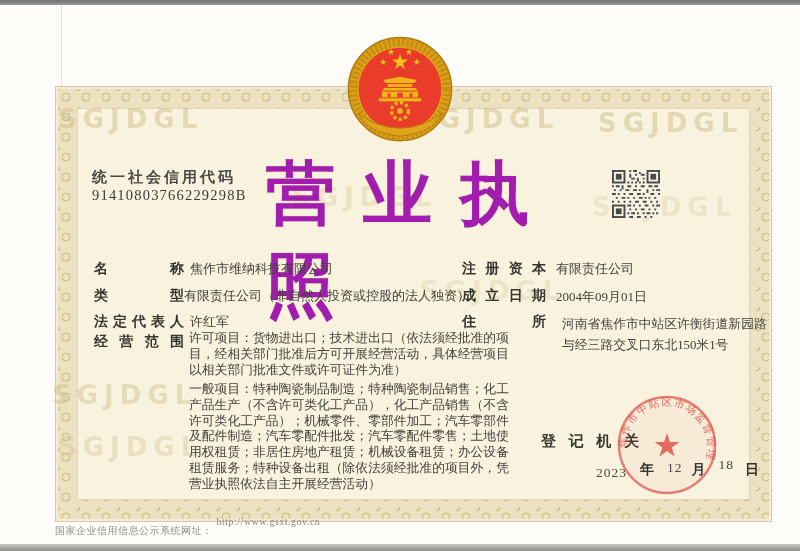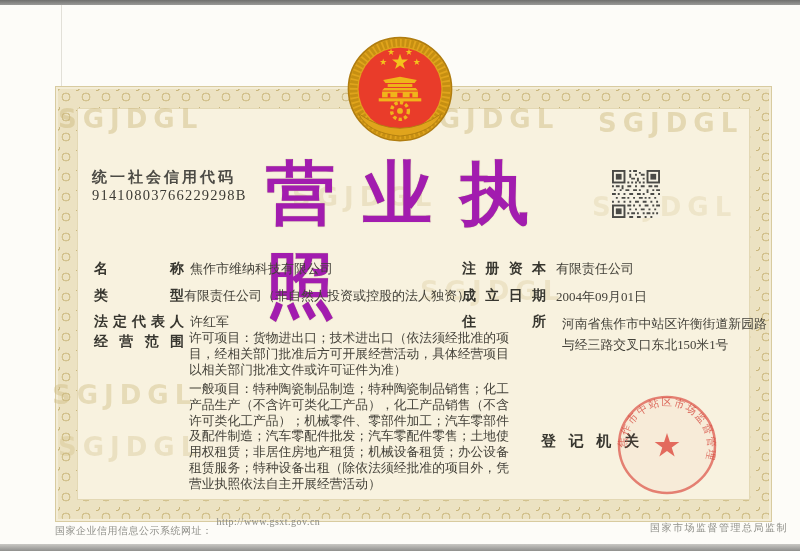--- a/index.html
+++ b/index.html
@@ -216,20 +216,27 @@
 
   <svg class="seal" viewBox="0 0 110 110">
     <circle cx="55" cy="55" r="48" fill="rgba(238,130,118,0.06)" stroke="rgba(222,90,78,0.75)" stroke-width="2.5"></circle>
     <polygon transform="translate(55,56) scale(13)" fill="rgba(221,74,62,0.8)" points="0,-1 .2245,-.309 .951,-.309 .363,.118 .588,.809 0,.382 -.588,.809 -.363,.118 -.951,-.309 -.2245,-.309"></polygon>
     <path id="sealArc" d="M 17,72 A 41,41 0 1 1 93,72" fill="none"></path>
     <text font-size="10.5" fill="rgba(215,80,68,0.82)" letter-spacing="1.5" font-family="Liberation Serif, serif">
       <textPath href="#sealArc" startOffset="9%">焦作市中站区市场监督管理局</textPath>
     </text>
   </svg>
 
+  <div class="regdate">
+    <span class="rd-num rd-year">2023</span>
+    <span class="rd-suf rd-ys">年</span>
+    <span class="rd-num rd-month">12</span>
+    <span class="rd-suf rd-ms">月</span>
+    <span class="rd-num rd-day">18</span>
+    <span class="rd-suf rd-ds">日</span>
+  </div>
 
   <div class="footer-left">
     <span>国家企业信用信息公示系统网址：</span><span class="footer-url">http://www.gsxt.gov.cn</span>
   </div>
-  <div class="footer-right">国家市场监督管理总局监制</div>
 
   <div class="strip-bottom"></div>
 </div>
 
 </body></html>

